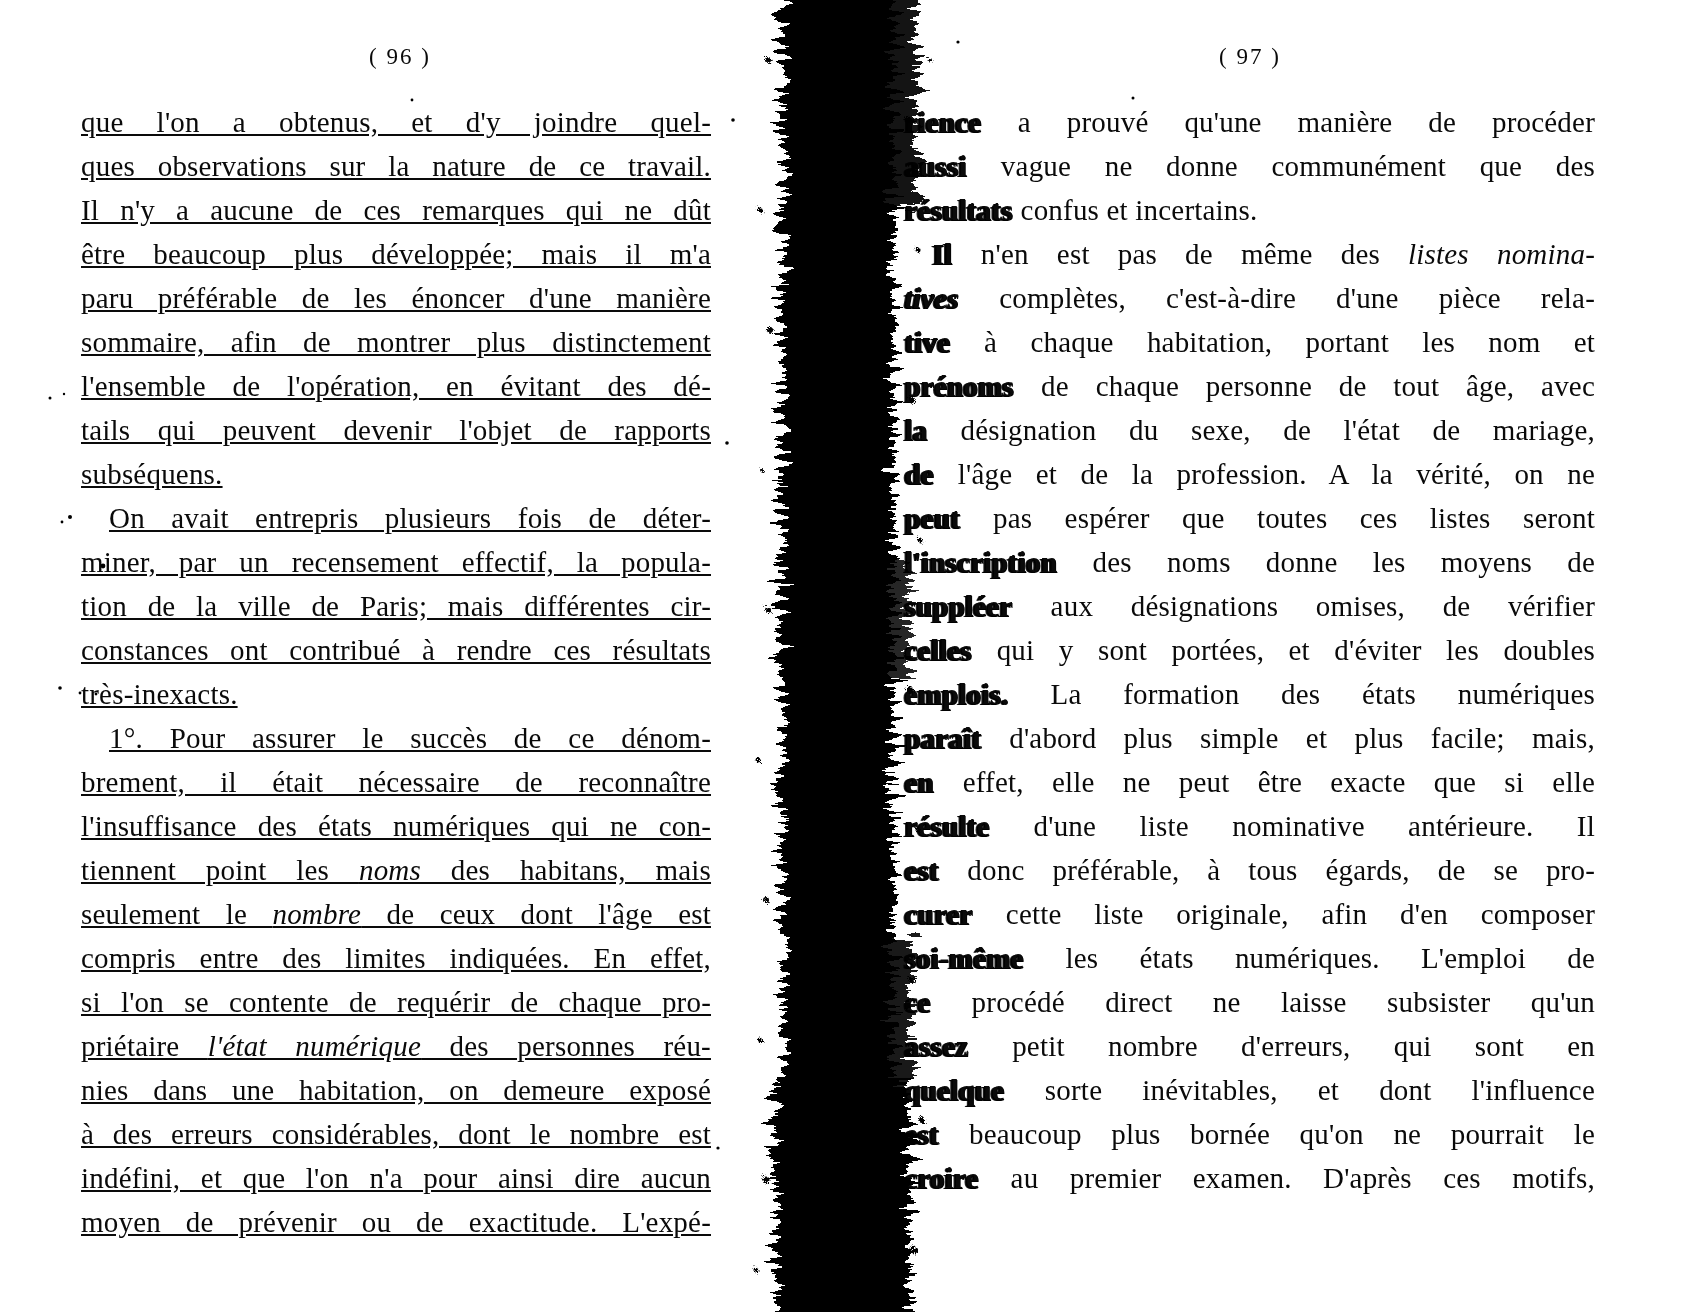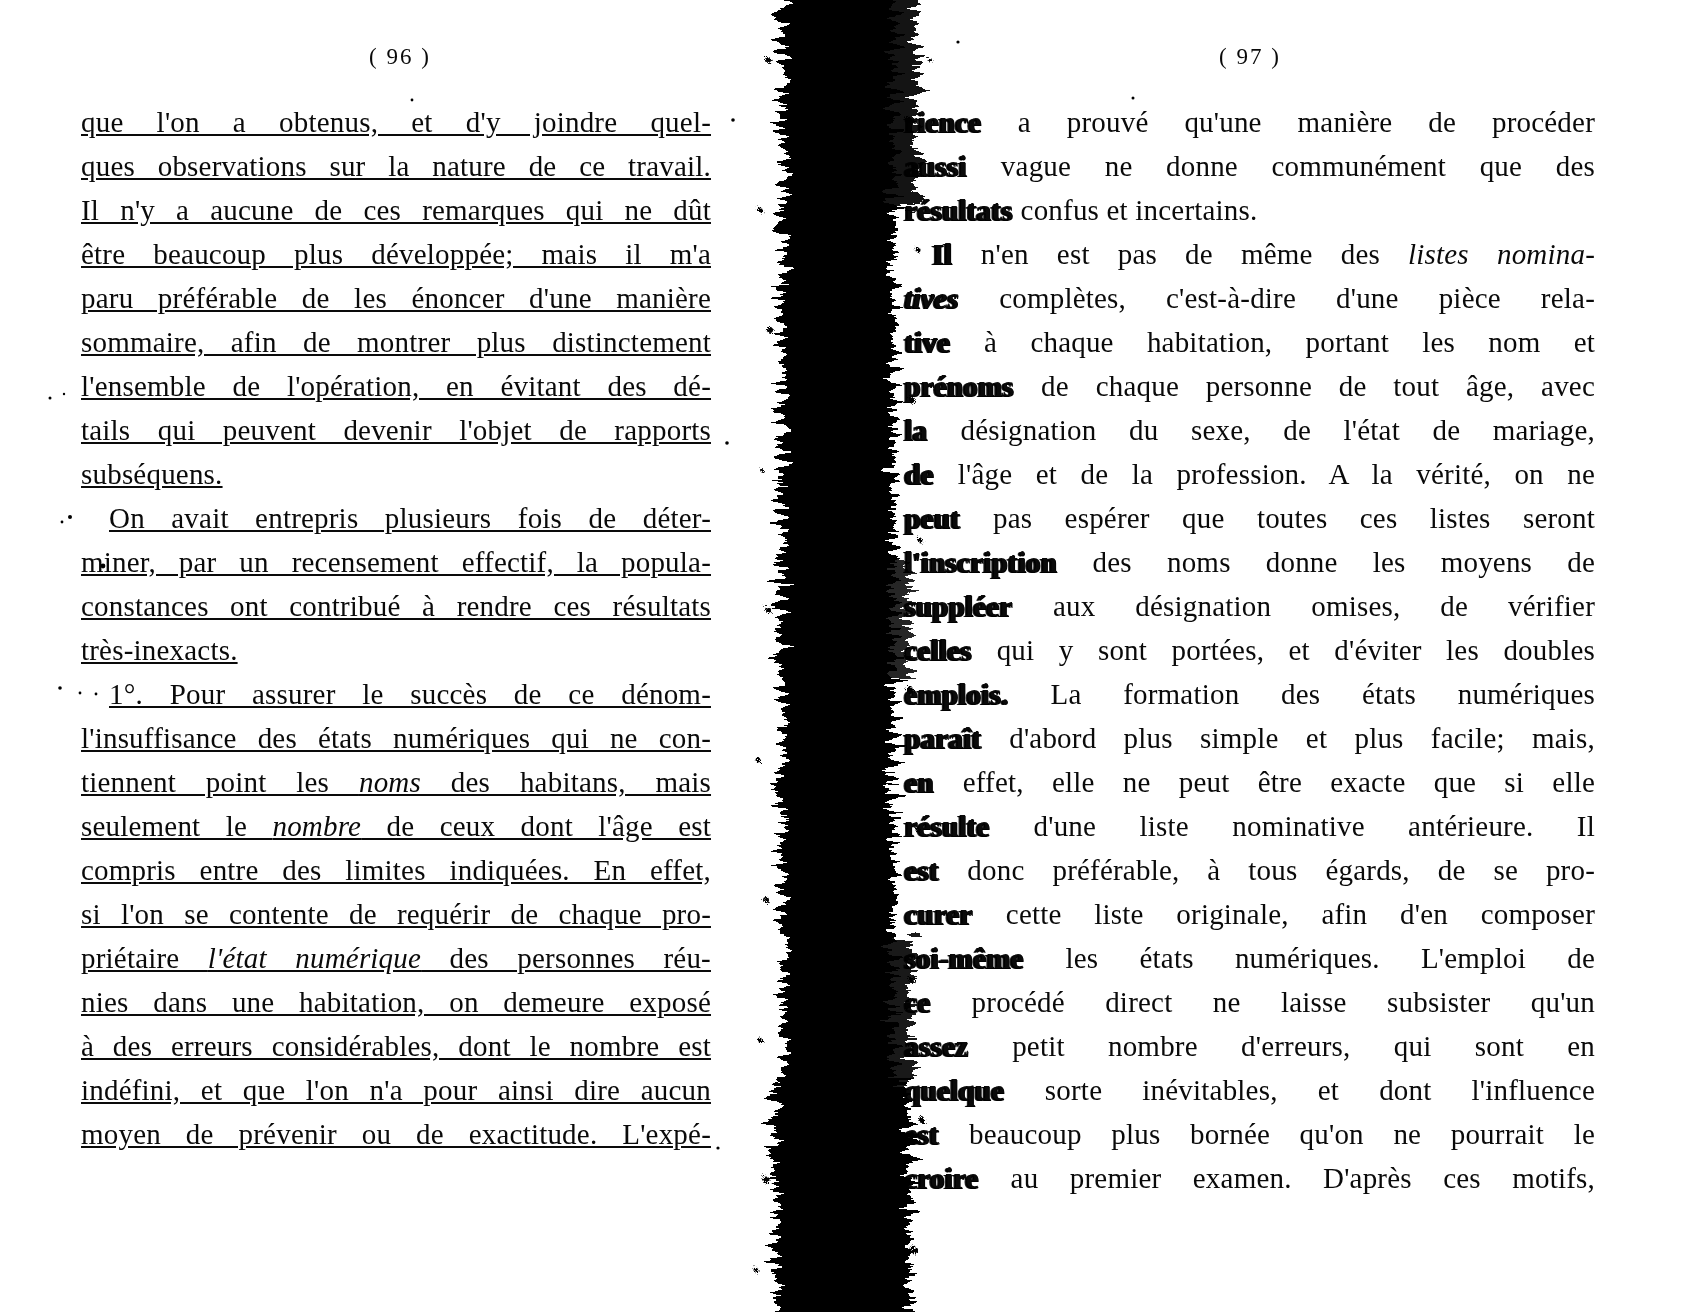--- a/index.html
+++ b/index.html
@@ -56,23 +56,25 @@
       <div class="tline"><span>ques observations sur la nature de ce travail.</span></div>
       <div class="tline"><span>Il n'y a aucune de ces remarques qui ne dût</span></div>
       <div class="tline"><span>être beaucoup plus développée; mais il m'a</span></div>
       <div class="tline"><span>paru préférable de les énoncer d'une manière</span></div>
       <div class="tline"><span>sommaire, afin de montrer plus distinctement</span></div>
       <div class="tline"><span>l'ensemble de l'opération, en évitant des dé-</span></div>
       <div class="tline"><span>tails qui peuvent devenir l'objet de rapports</span></div>
       <div class="tline pend"><span>subséquens.</span></div>
       <div class="tline indent"><span>On avait entrepris plusieurs fois de déter-</span></div>
       <div class="tline"><span>miner, par un recensement effectif, la popula-</span></div>
+      <div class="tline"><span>tion de la ville de Paris; mais différentes cir-</span></div>
       <div class="tline"><span>constances ont contribué à rendre ces résultats</span></div>
       <div class="tline pend"><span>très-inexacts.</span></div>
       <div class="tline indent"><span>1°. Pour assurer le succès de ce dénom-</span></div>
+      <div class="tline"><span>brement, il était nécessaire de reconnaître</span></div>
       <div class="tline"><span>l'insuffisance des états numériques qui ne con-</span></div>
       <div class="tline"><span>tiennent point les </span><i>noms</i><span> des habitans, mais</span></div>
       <div class="tline"><span>seulement le </span><i>nombre</i><span> de ceux dont l'âge est</span></div>
       <div class="tline"><span>compris entre des limites indiquées. En effet,</span></div>
       <div class="tline"><span>si l'on se contente de requérir de chaque pro-</span></div>
       <div class="tline"><span>priétaire </span><i>l'état numérique</i><span> des personnes réu-</span></div>
       <div class="tline"><span>nies dans une habitation, on demeure exposé</span></div>
       <div class="tline"><span>à des erreurs considérables, dont le nombre est</span></div>
       <div class="tline"><span>indéfini, et que l'on n'a pour ainsi dire aucun</span></div>
       <div class="tline"><span>moyen de prévenir ou de exactitude. L'expé-</span></div>
@@ -86,21 +88,21 @@
       <div class="tline"><span class="smudge">aussi</span><span> vague ne donne communément que des</span></div>
       <div class="tline pend"><span class="smudge">résultats</span><span> confus et incertains.</span></div>
       <div class="tline indent"><span class="smudge">Il</span><span> n'en est pas de même des </span><i>listes nomina-</i></div>
       <div class="tline"><i class="smudge">tives</i><span> complètes, c'est-à-dire d'une pièce rela-</span></div>
       <div class="tline"><span class="smudge">tive</span><span> à chaque habitation, portant les nom et</span></div>
       <div class="tline"><span class="smudge">prénoms</span><span> de chaque personne de tout âge, avec</span></div>
       <div class="tline"><span class="smudge">la</span><span> désignation du sexe, de l'état de mariage,</span></div>
       <div class="tline"><span class="smudge">de</span><span> l'âge et de la profession. A la vérité, on ne</span></div>
       <div class="tline"><span class="smudge">peut</span><span> pas espérer que toutes ces listes seront</span></div>
       <div class="tline"><span class="smudge">l'inscription</span><span> des noms donne les moyens de</span></div>
-      <div class="tline"><span class="smudge">suppléer</span><span> aux désignation omises, de vérifier</span></div>
+      <div class="tline"><span class="smudge">suppléer</span><span> aux désignations omises, de vérifier</span></div>
       <div class="tline"><span class="smudge">celles</span><span> qui y sont portées, et d'éviter les doubles</span></div>
       <div class="tline"><span class="smudge">emplois.</span><span> La formation des états numériques</span></div>
       <div class="tline"><span class="smudge">paraît</span><span> d'abord plus simple et plus facile; mais,</span></div>
       <div class="tline"><span class="smudge">en</span><span> effet, elle ne peut être exacte que si elle</span></div>
       <div class="tline"><span class="smudge">résulte</span><span> d'une liste nominative antérieure. Il</span></div>
       <div class="tline"><span class="smudge">est</span><span> donc préférable, à tous égards, de se pro-</span></div>
       <div class="tline"><span class="smudge">curer</span><span> cette liste originale, afin d'en composer</span></div>
       <div class="tline"><span class="smudge">soi-même</span><span> les états numériques. L'emploi de</span></div>
       <div class="tline"><span class="smudge">ce</span><span> procédé direct ne laisse subsister qu'un</span></div>
       <div class="tline"><span class="smudge">assez</span><span> petit nombre d'erreurs, qui sont en</span></div>

